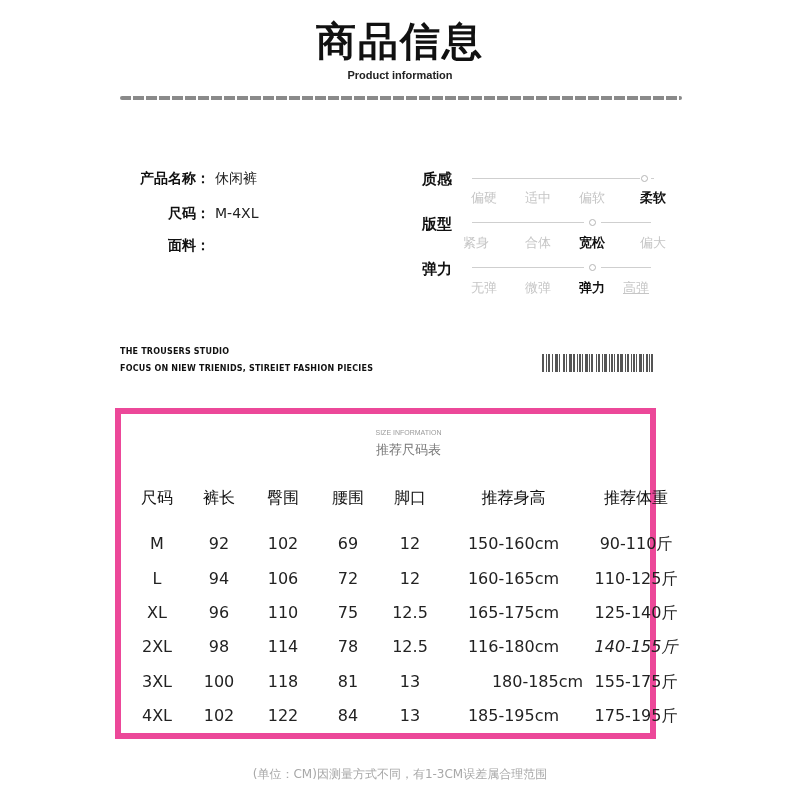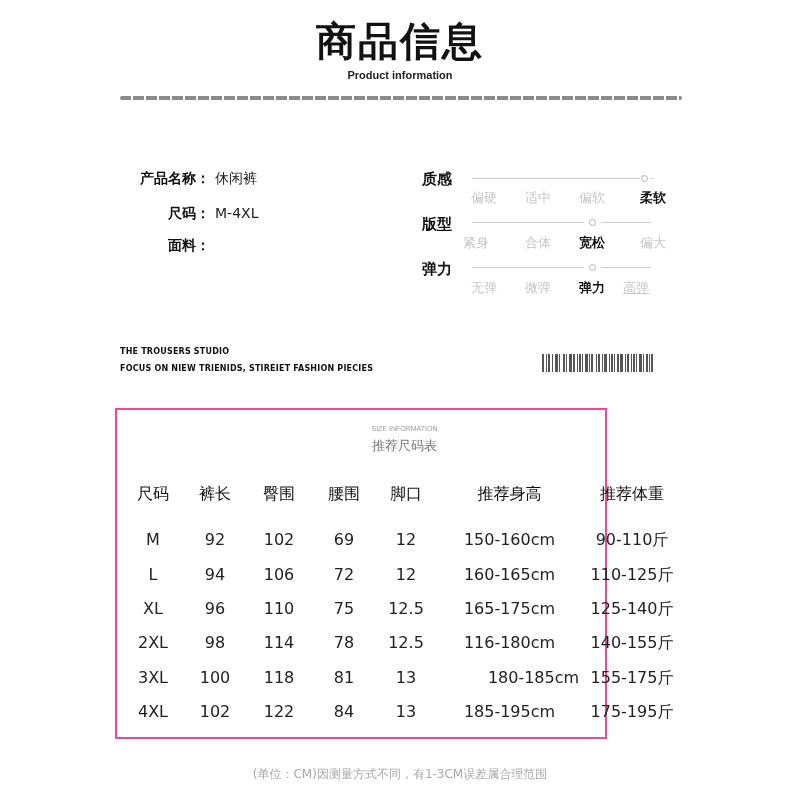--- a/index.html
+++ b/index.html
@@ -18,21 +18,21 @@
     .attr-label { left: 422px; font-size: 15px; font-weight: bold; color: #111; }
     .slider-track { height: 1px; background: #cfcfcf; }
     .slider-knob { width: 5px; height: 5px; border: 1px solid #b5b5b5; border-radius: 50%; background: #fff; }
     .opt { font-size: 13px; color: #c6c6c6; white-space: nowrap; }
     .opt.active { color: #111; font-weight: bold; }
 
     .brand1, .brand2 { left: 120px; font-size: 8px; font-weight: bold; font-family: "DejaVu Sans", sans-serif; letter-spacing: 0.2px; color: #111; }
     .barcode { left: 542px; top: 354px; width: 146px; height: 18px; }
     .barcode span { display: inline-block; height: 18px; background: #555; vertical-align: top; }
 
-    .size-box { left: 115px; top: 408px; width: 492px; height: 331px; border: 2px solid #ec4899; box-sizing: border-box; }
+    .size-box { left: 115px; top: 408px; width: 541px; height: 331px; border: 6px solid #ec4899; box-sizing: border-box; }
     .box-en { left: 0; width: 575px; top: 15px; text-align: center; font-size: 7px; color: #9a9a9a; font-family: "Liberation Sans", sans-serif; }
     .box-cn { left: 0; width: 575px; top: 27px; text-align: center; font-size: 13px; color: #777; }
 
     .cell { position: absolute; text-align: center; white-space: nowrap; color: #222; font-size: 16px; }
     .hdr { font-size: 16px; color: #111; }
 
     .footnote { left: 0; width: 800px; top: 766px; text-align: center; font-size: 12px; color: #a8a8a8; }
   </style>
 </head>
 <body>
@@ -131,21 +131,21 @@
     <div class="cell" style="left:465px;width:100px;top:189px;">125-140斤</div>
   </div>
 
   <div>
     <div class="cell" style="left:10px;width:52px;top:223px;">2XL</div>
     <div class="cell" style="left:72px;width:52px;top:223px;">98</div>
     <div class="cell" style="left:136px;width:52px;top:223px;">114</div>
     <div class="cell" style="left:201px;width:52px;top:223px;">78</div>
     <div class="cell" style="left:263px;width:52px;top:223px;">12.5</div>
     <div class="cell" style="left:340px;width:105px;top:223px;">116-180cm</div>
-    <div class="cell" style="left:465px;width:100px;top:223px;">140-155斤</div>
+    <div class="cell" style="left:465px;width:100px;top:223px;font-style:italic;">140-155斤</div>
   </div>
 
   <div>
     <div class="cell" style="left:10px;width:52px;top:258px;">3XL</div>
     <div class="cell" style="left:72px;width:52px;top:258px;">100</div>
     <div class="cell" style="left:136px;width:52px;top:258px;">118</div>
     <div class="cell" style="left:201px;width:52px;top:258px;">81</div>
     <div class="cell" style="left:263px;width:52px;top:258px;">13</div>
     <div class="cell" style="left:336px;width:105px;top:258px;margin-left:28px;">180-185cm</div>
     <div class="cell" style="left:465px;width:100px;top:258px;">155-175斤</div>

